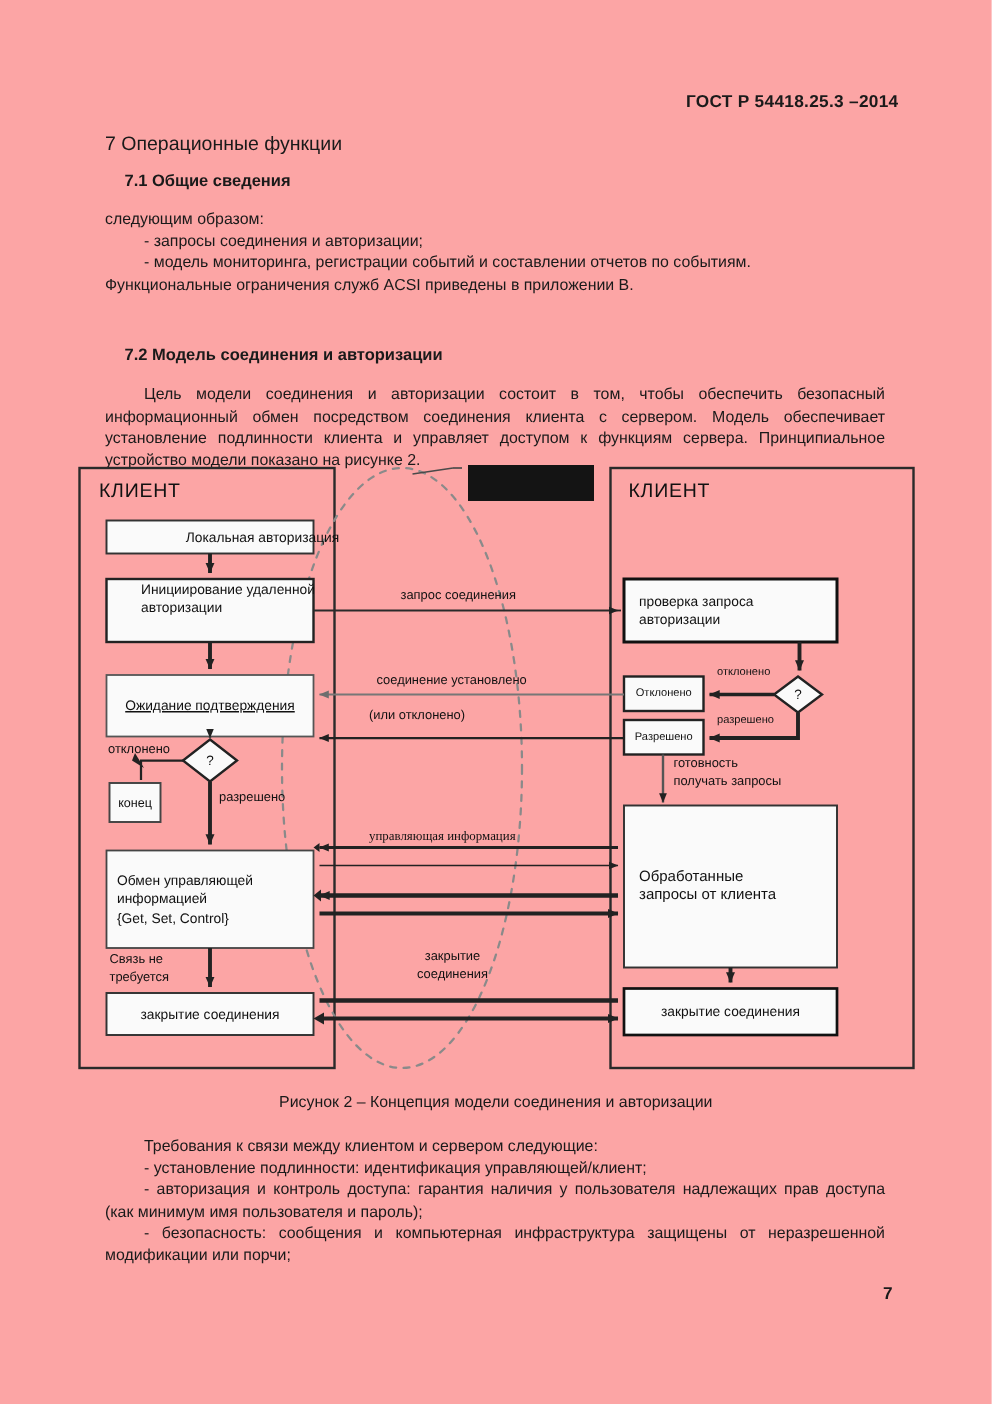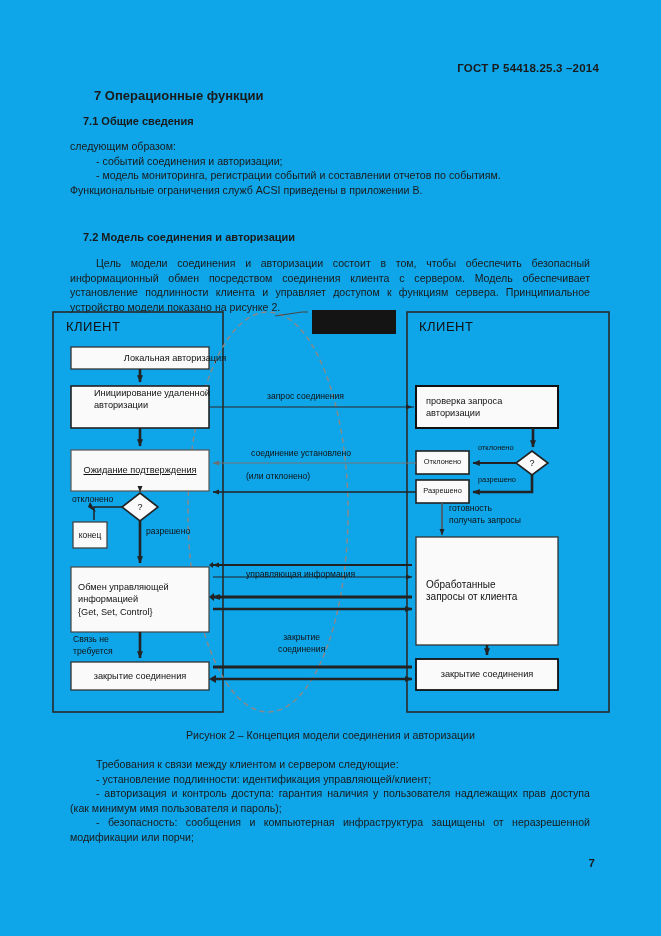--- a/index.html
+++ b/index.html
@@ -13,38 +13,37 @@
     position: relative;
     font-family: "Liberation Sans", sans-serif;
     color: #1a1a1a;
     overflow: hidden;
   }
   .page {
     position: absolute;
     left: 0; top: 0;
     width: 661px;
     height: 936px;
-    background: #0ea5e9;
+    background: #fca5a5;
   }
   .header-code {
     position: absolute;
     right: 62px;
     top: 62px;
     font-size: 11.5px;
     font-weight: bold;
     letter-spacing: 0.2px;
     white-space: nowrap;
   }
   .h1 {
     position: absolute;
     left: 70px;
     top: 88px;
     font-size: 13px;
-    font-weight: bold;
-    margin-left: 24px;
+    font-weight: normal;
   }
   .h2a {
     position: absolute;
     left: 83px;
     top: 115px;
     font-size: 11px;
     font-weight: bold;
   }
   .h2b {
     position: absolute;
@@ -126,21 +125,21 @@
 <div class="page">
 
   <div class="header-code">ГОСТ Р 54418.25.3 –2014</div>
 
   <div class="h1">7 Операционные функции</div>
 
   <div class="h2a">7.1 Общие сведения</div>
 
   <div class="para p1">
     <span class="nobullet">следующим образом:</span>
-    <span class="bullet">- событий соединения и авторизации;</span>
+    <span class="bullet">- запросы соединения и авторизации;</span>
     <span class="bullet">- модель мониторинга, регистрации событий и составлении отчетов по событиям.</span>
     <span class="nobullet">Функциональные ограничения служб ACSI приведены в приложении В.</span>
   </div>
 
   <div class="h2b">7.2 Модель соединения и авторизации</div>
 
   <div class="para p2">
     <span class="ind">Цель модели соединения и авторизации состоит в том, чтобы обеспечить безопасный информационный обмен посредством соединения клиента с сервером. Модель обеспечивает установление подлинности клиента и управляет доступом к функциям сервера. Принципиальное устройство модели показано на рисунке 2.</span>
   </div>
 
@@ -296,21 +295,21 @@
     <div class="box-label" style="left:370px; top:353px; width:142px; height:31px;">закрытие соединения</div>
 
     <div class="edge-label" style="left:432px; top:136px; font-size:7.4px;">отклонено</div>
     <div class="edge-label" style="left:432px; top:168px; font-size:7.4px;">разрешено</div>
     <div class="edge-label" style="left:403px; top:196px; white-space:pre-line;">готовность
 получать запросы</div>
 
     <div class="edge-label" style="left:221px; top:84px;">запрос соединения</div>
     <div class="edge-label" style="left:205px; top:141px;">соединение установлено</div>
     <div class="edge-label" style="left:200px; top:164px;">(или отклонено)</div>
-    <div class="edge-label" style="left:200px; top:262px;">управляющая информация</div>
+    <div class="edge-label" style="left:200px; top:245px;font-family:Liberation Serif, serif;">управляющая информация</div>
     <div class="edge-label" style="left:232px; top:325px; white-space:pre-line; text-align:center;">закрытие
 соединения</div>
   </div>
 
   <div class="caption">Рисунок 2 – Концепция модели соединения и авторизации</div>
 
   <div class="para p3">
     <span class="ind">Требования к связи между клиентом и сервером следующие:</span>
     <span class="bullet">- установление подлинности: идентификация управляющей/клиент;</span>
     <span class="bullet">- авторизация и контроль доступа: гарантия наличия у пользователя надлежащих прав доступа (как минимум имя пользователя и пароль);</span>

